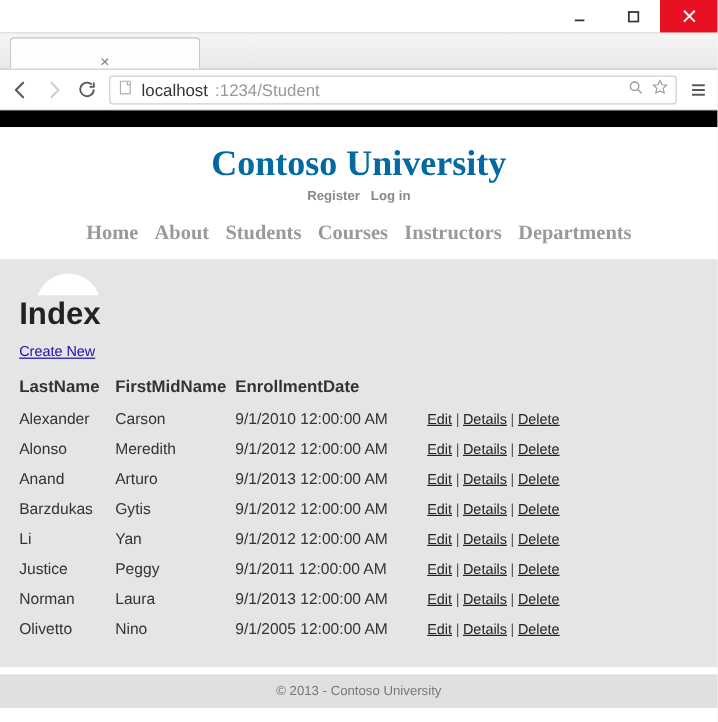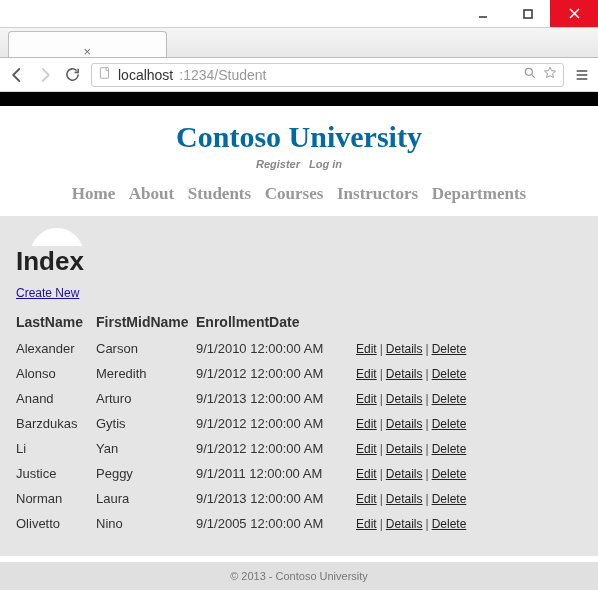--- a/index.html
+++ b/index.html
@@ -107,21 +107,21 @@
     font-family: Georgia, 'Times New Roman', serif;
     color: #0369a1;
   }
   .auth-links {
     text-align: center;
     font-size: 11px;
     font-weight: bold;
     color: #888;
     margin-top: 4px;
   }
-  .auth-links span { margin: 0 3px; cursor:pointer;font-style:italic; }
+  .auth-links span { margin: 0 3px; cursor:pointer; }
   .nav {
     text-align: center;
     margin-top: 8px;
     padding-bottom: 12px;
   }
   .nav-item {
     display: inline-block;
     font-family: Georgia, serif;
     font-size: 17px;
     font-weight: bold;

